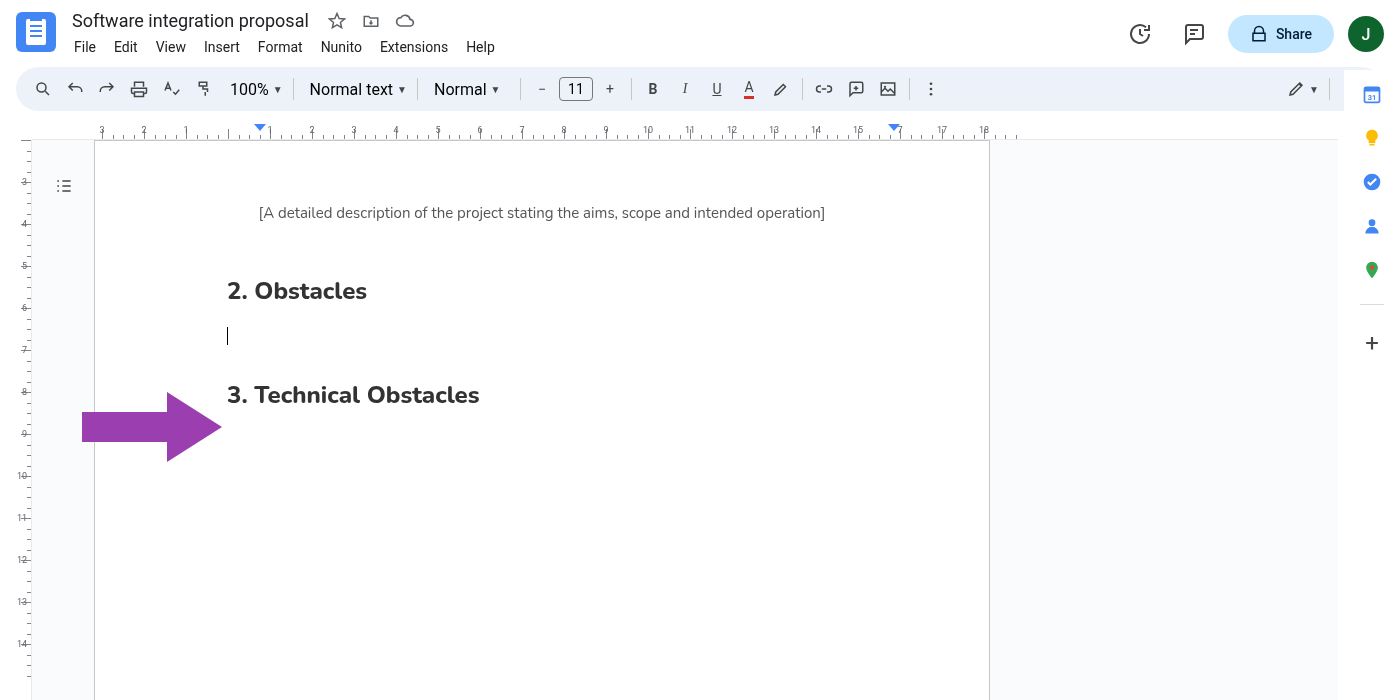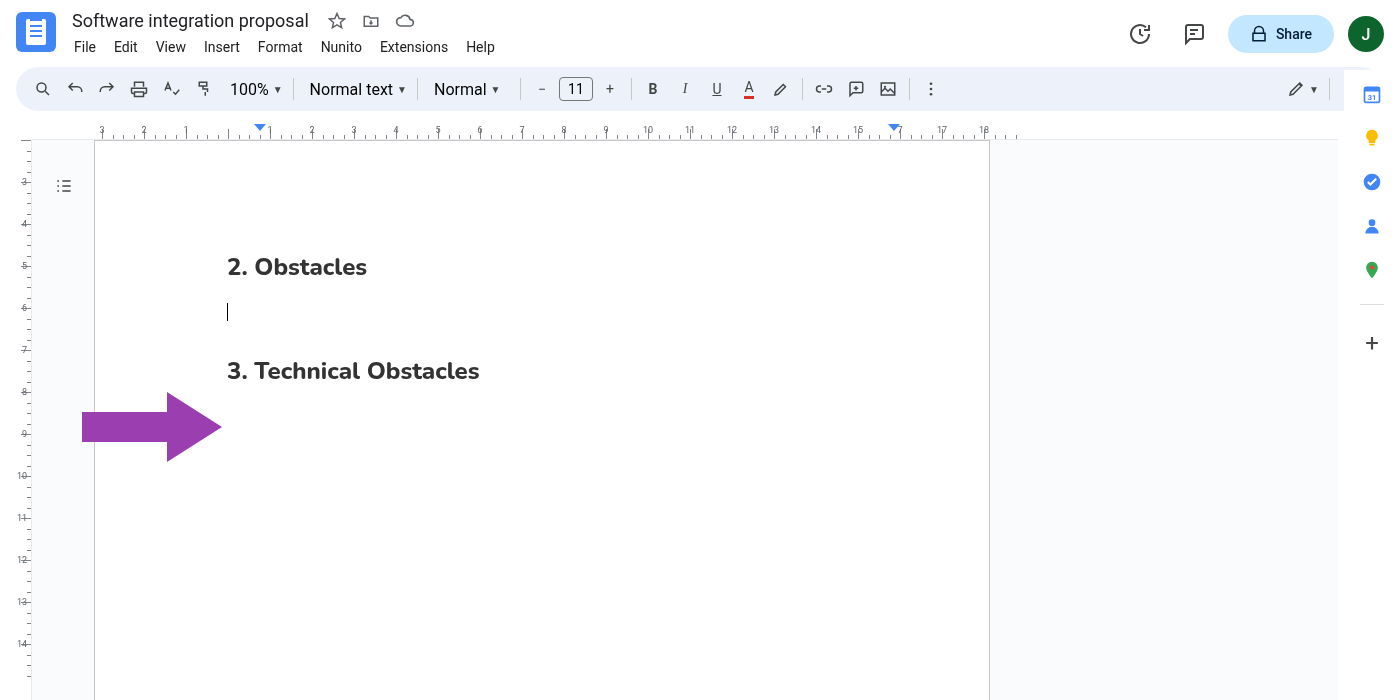--- a/index.html
+++ b/index.html
@@ -422,20 +422,21 @@
     <div class="ruler-v-label" style="top: 504px;">14</div>
   </div>
 
 <div class="canvas">
   <div class="outline-btn">
     <svg width="20" height="20" viewBox="0 0 24 24">
         <path stroke="#444746" stroke-width="2" d="M4 6h2m4 0h10M4 12h2m4 0h10M4 18h2m4 0h10"></path>
       </svg>
   </div>
   <div class="page">
+    <p class="doc-p center">[A detailed description of the project stating the aims, scope and intended operation]</p>
 
     <h2 class="doc-h2">2. Obstacles</h2>
     <div class="cursor-line"><span class="text-cursor"></span></div>
 
     <h2 class="doc-h2" style="margin-top:34px">3. Technical Obstacles</h2>
 
   </div>
 
   <svg class="arrow" viewBox="0 0 140 70">
     <path class="arrow-body" d="M0 20 L85 20 L85 0 L140 35 L85 70 L85 50 L0 50 Z"></path>

